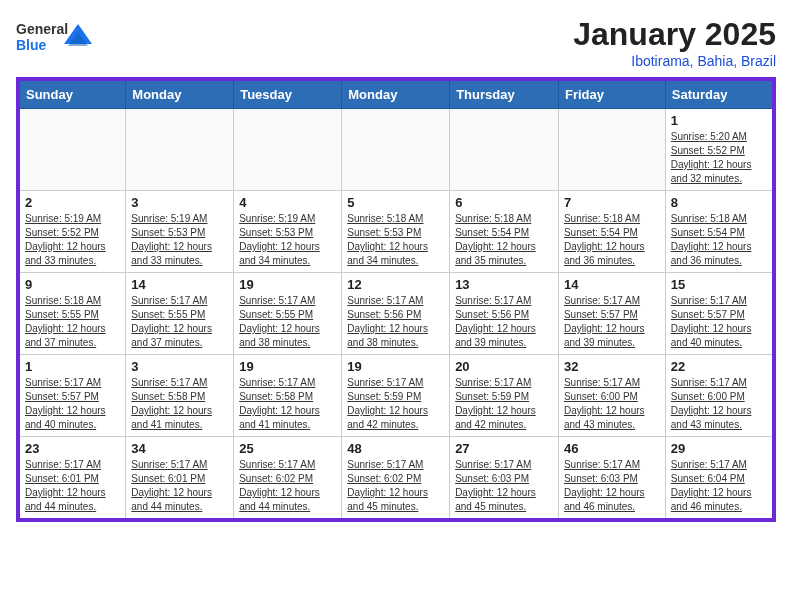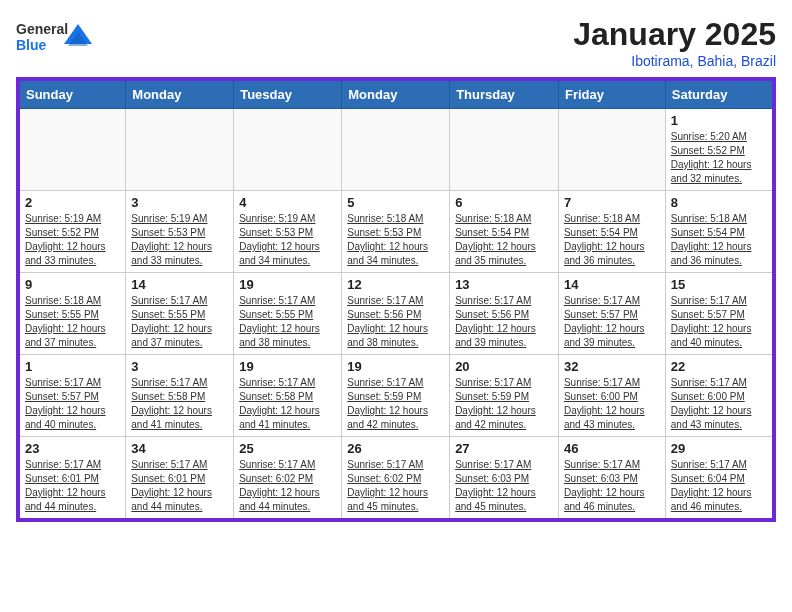--- a/index.html
+++ b/index.html
@@ -267,21 +267,21 @@
 Sunset: 6:01 PM
 Daylight: 12 hours and 44 minutes.</div>
         </td>
         <td>
           <span class="day-number">25</span>
           <div class="day-info" style="white-space: pre-line;">Sunrise: 5:17 AM
 Sunset: 6:02 PM
 Daylight: 12 hours and 44 minutes.</div>
         </td>
         <td>
-          <span class="day-number">26</span>
+          <span class="day-number">48</span>
           <div class="day-info" style="white-space: pre-line;">Sunrise: 5:17 AM
 Sunset: 6:02 PM
 Daylight: 12 hours and 45 minutes.</div>
         </td>
         <td>
           <span class="day-number">27</span>
           <div class="day-info" style="white-space: pre-line;">Sunrise: 5:17 AM
 Sunset: 6:03 PM
 Daylight: 12 hours and 45 minutes.</div>
         </td>

